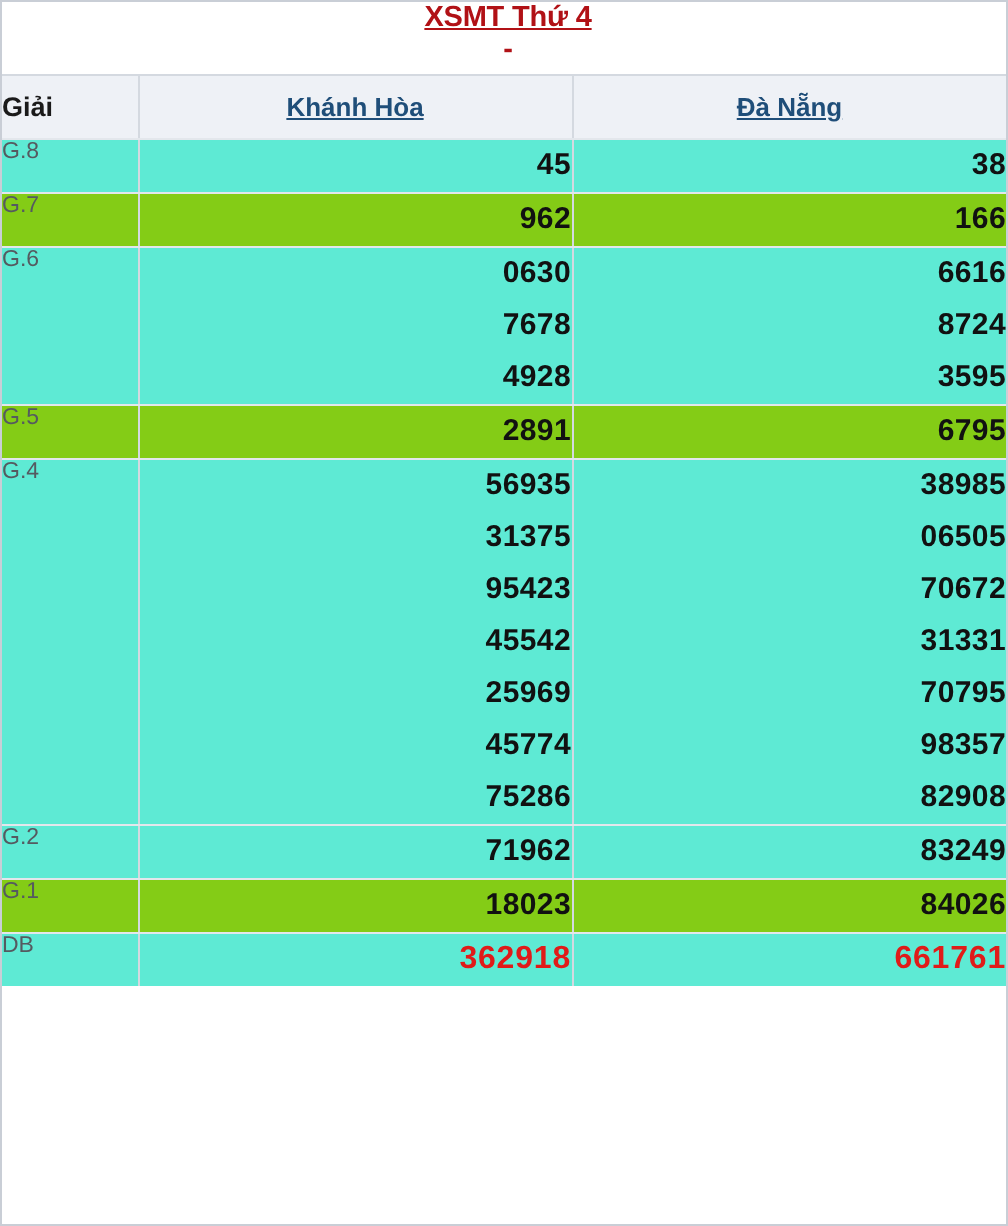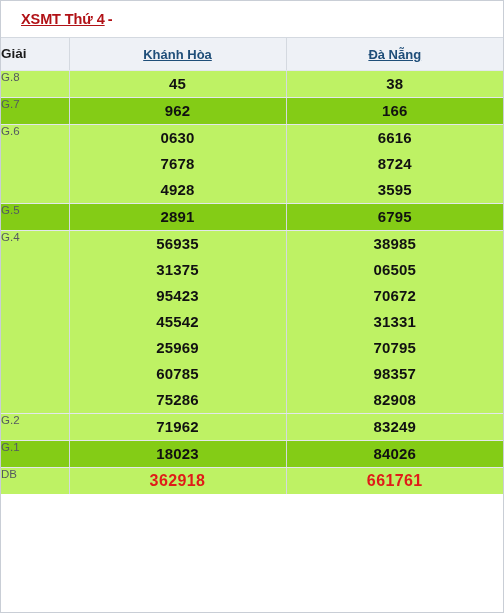--- a/index.html
+++ b/index.html
@@ -27,23 +27,24 @@
   }
 
   
   .title-bar {
     height: 37px;
     min-height: 37px;
     box-sizing: border-box;
     border-bottom: 1px solid #d4d9e0;
     display: flex;
     align-items: center;
-    padding-left: 20px;
+    padding-left: 4px;
     background: #ffffff;
     white-space: nowrap;
+    flex-direction: column;
   }
   .title-link {
     font-size: 14.5px;
     font-weight: bold;
     color: #b11116;
     text-decoration: underline;
     letter-spacing: -0.1px;
   }
   .title-sep {
     font-size: 14.5px;
@@ -87,32 +88,32 @@
     margin-top: 36px;
   }
   .prov-link {
     font-size: 13px;
     font-weight: bold;
     color: #1f4e79;
     text-decoration: underline;
   }
 
   tbody tr.band-gray { background: #84cc16; margin-left: 33px; }
-  tbody tr.band-white { background: #bef264; }
+  tbody tr.band-white { background: #5eead4; }
 
   .cell-prize {
     font-size: 11.5px;
     color: #555a60;
     text-align: left;
     padding-left: 13px;
     padding-top: 7px;
     font-weight: normal;
   }
   .cell-nums {
-    text-align: center;
+    text-align: right;
     padding-top: 4px;
     padding-bottom: 4px;
   }
   .num {
     display: block;
     font-size: 15px;
     font-weight: bold;
     color: #111111;
     line-height: 26px;
     letter-spacing: 0.2px;
@@ -193,21 +194,21 @@
           </td>
         </tr>
         <tr class="band-white">
           <td class="cell-prize">G.4</td>
           <td class="cell-nums">
             <span class="num">56935</span>
             <span class="num">31375</span>
             <span class="num">95423</span>
             <span class="num">45542</span>
             <span class="num">25969</span>
-            <span class="num">60785</span>
+            <span class="num">45774</span>
             <span class="num">75286</span>
           </td>
           <td class="cell-nums">
             <span class="num">38985</span>
             <span class="num">06505</span>
             <span class="num">70672</span>
             <span class="num">31331</span>
             <span class="num">70795</span>
             <span class="num">98357</span>
             <span class="num">82908</span>

